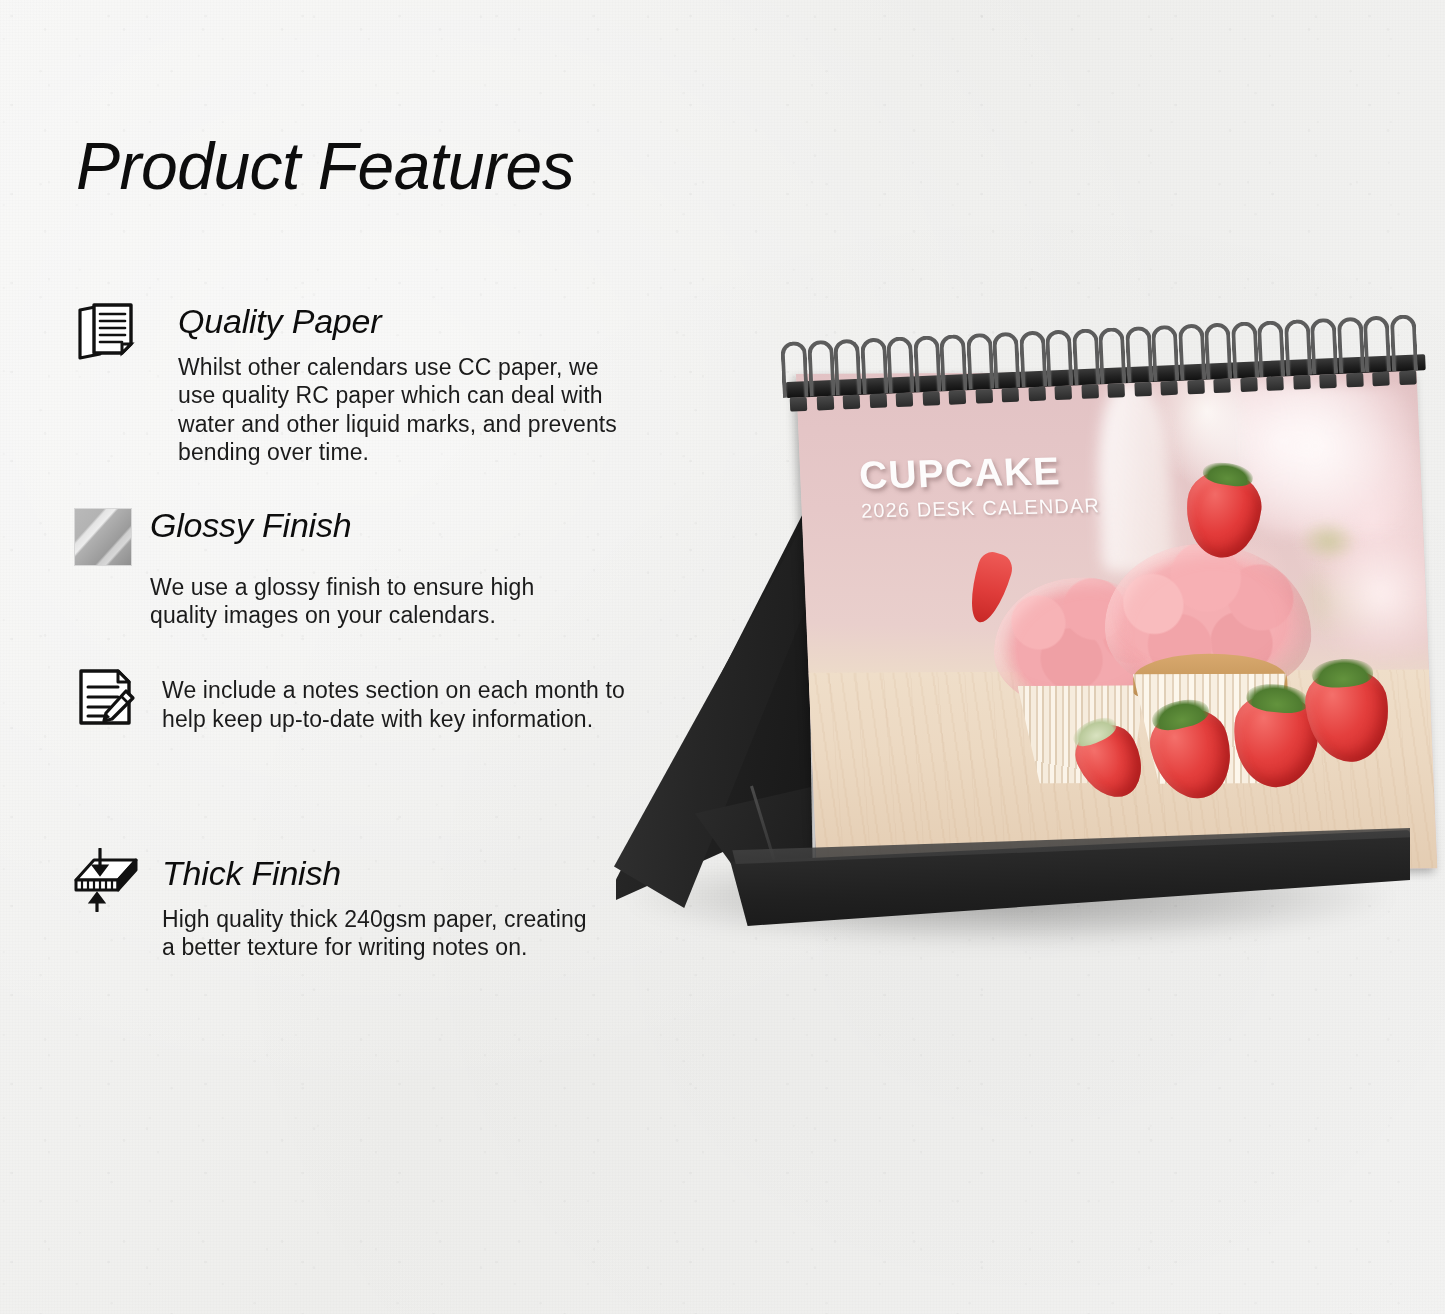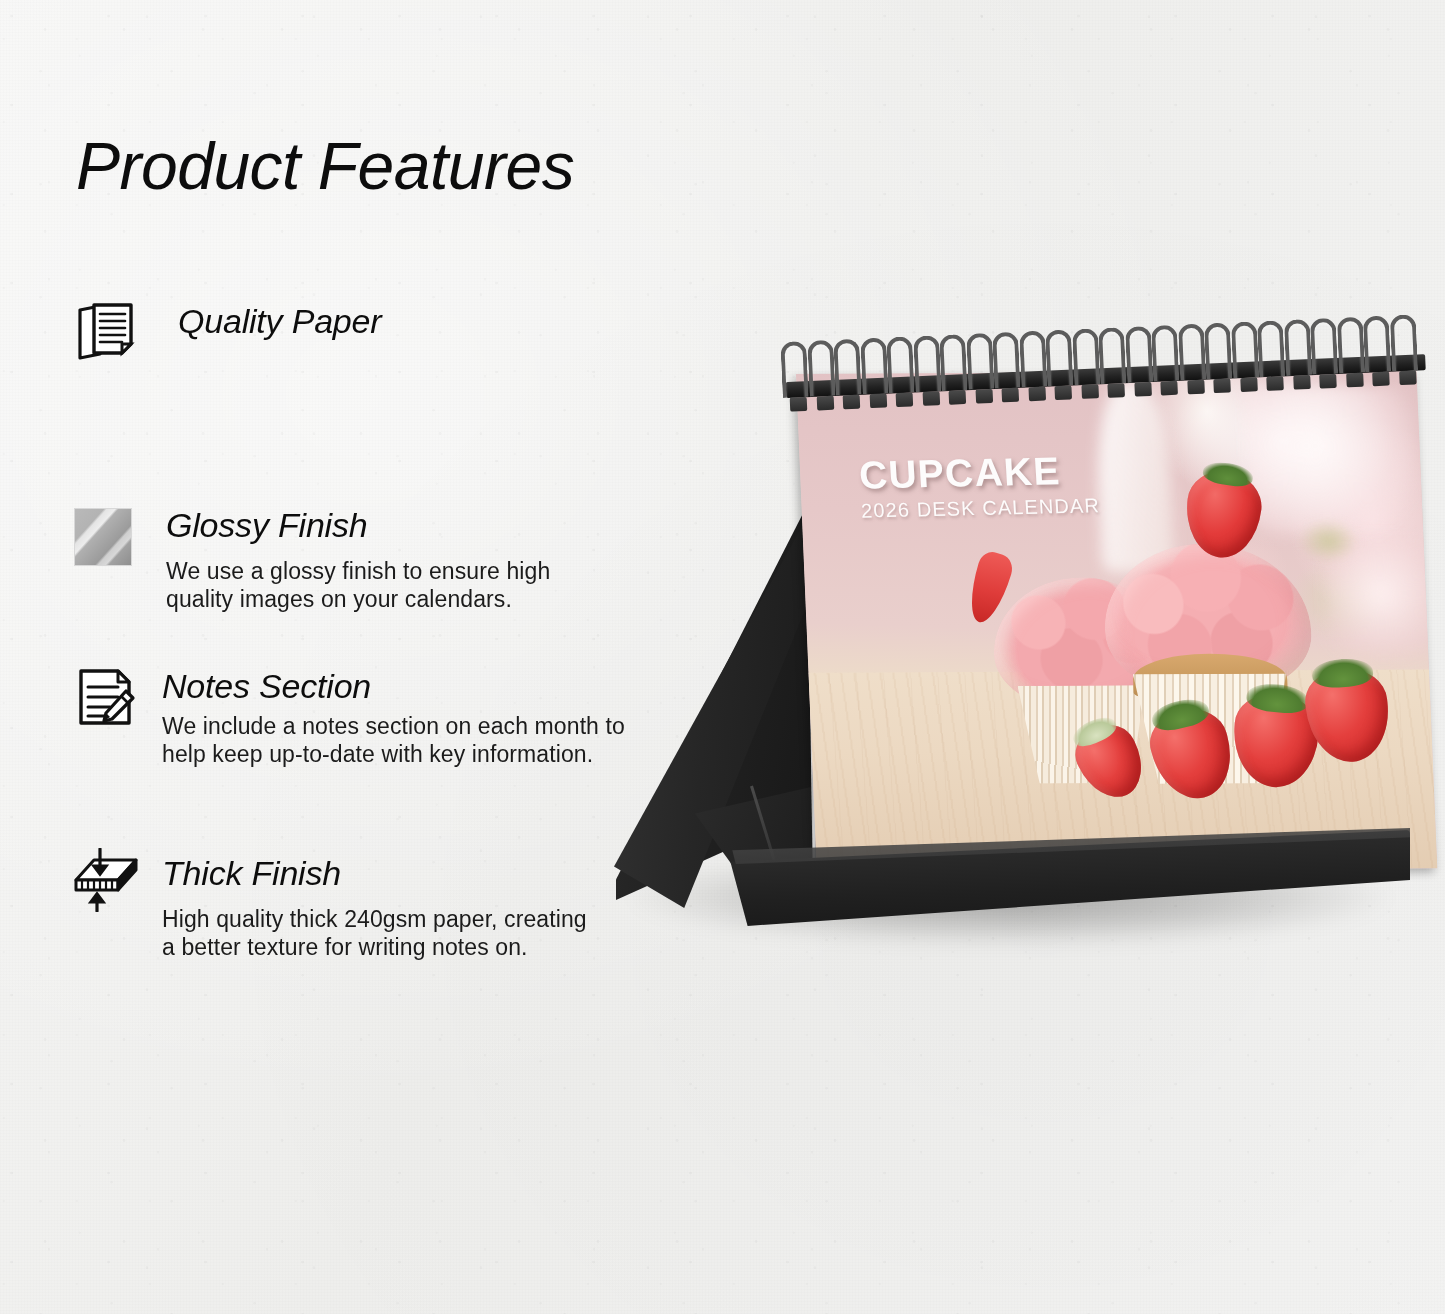--- a/index.html
+++ b/index.html
@@ -330,30 +330,31 @@
           <line x1="26" y1="14" x2="51" y2="14"></line>
           <line x1="26" y1="21" x2="51" y2="21"></line>
           <line x1="26" y1="28" x2="51" y2="28"></line>
           <line x1="26" y1="35" x2="51" y2="35"></line>
           <line x1="26" y1="42" x2="48" y2="42"></line>
         </g>
       </svg>
     </div>
     <div class="f-text" style="left:104px; top:4px; width:455px;">
       <div class="f-head">Quality Paper</div>
+      <div class="f-body" style="margin-top:13px;">Whilst other calendars use CC paper, we use quality RC paper which can deal with water and other liquid marks, and prevents bending over time.</div>
     </div>
   </div>
 
   <div class="feature" style="top:508px;">
     <div class="f-icon">
       <div class="gloss-sq"></div>
     </div>
-    <div class="f-text" style="left:92px; top:0px; width:440px;">
+    <div class="f-text" style="left:76px; top:0px; width:440px;">
       <div class="f-head">Glossy Finish</div>
-      <div class="f-body" style="margin-top:13px;">We use a glossy finish to ensure high quality images on your calendars.</div>
+      <div class="f-body" style="margin-top:29px;">We use a glossy finish to ensure high quality images on your calendars.</div>
     </div>
   </div>
 
   <div class="feature" style="top:665px;">
     <div class="f-icon">
       <svg viewBox="0 0 64 64" width="64" height="64">
         <path d="M7 6 L44 6 L55 17 L55 58 L7 58 Z" fill="#fff" stroke="#111" stroke-width="3.4" stroke-linejoin="round"></path>
         <path d="M44 6 L44 17 L55 17 Z" fill="#fff" stroke="#111" stroke-width="3" stroke-linejoin="round"></path>
         <g stroke="#111" stroke-width="3" stroke-linecap="round">
           <line x1="14" y1="22" x2="44" y2="22"></line>
@@ -362,21 +363,20 @@
           <line x1="14" y1="51" x2="30" y2="51"></line>
         </g>
         <g transform="rotate(0)">
           <path d="M52 26 L59 33 L38 54 L30 56 L32 48 Z" fill="#fff" stroke="#111" stroke-width="3.2" stroke-linejoin="round"></path>
           <line x1="47" y1="31" x2="54" y2="38" stroke="#111" stroke-width="2.6"></line>
           <path d="M30 56 L32 48 L36 52 Z" fill="#111"></path>
         </g>
       </svg>
     </div>
     <div class="f-text" style="left:88px; top:4px; width:470px;">
-      <div class="f-head">Notes Section</div>
       <div class="f-body" style="margin-top:7px;">We include a notes section on each month to help keep up-to-date with key information.</div>
     </div>
   </div>
 
   <div class="feature" style="top:848px;">
     <div class="f-icon">
       <svg viewBox="0 0 64 64" width="64" height="64">
 
         <path d="M2 32 L20 12 L62 12 L44 32 Z" fill="#fff" stroke="#111" stroke-width="3" stroke-linejoin="round"></path>
 

